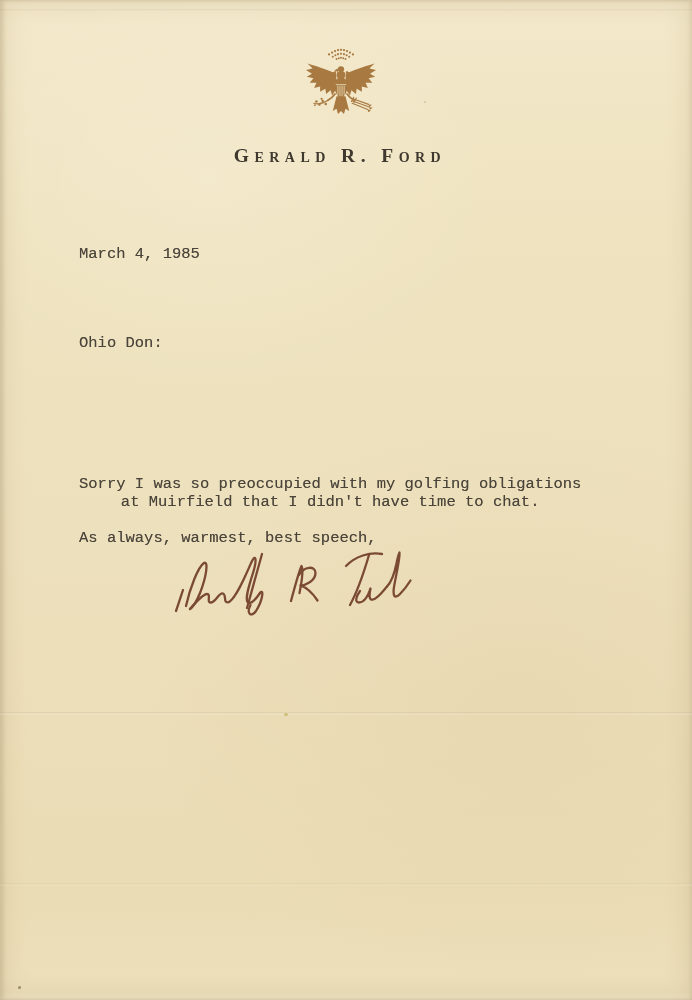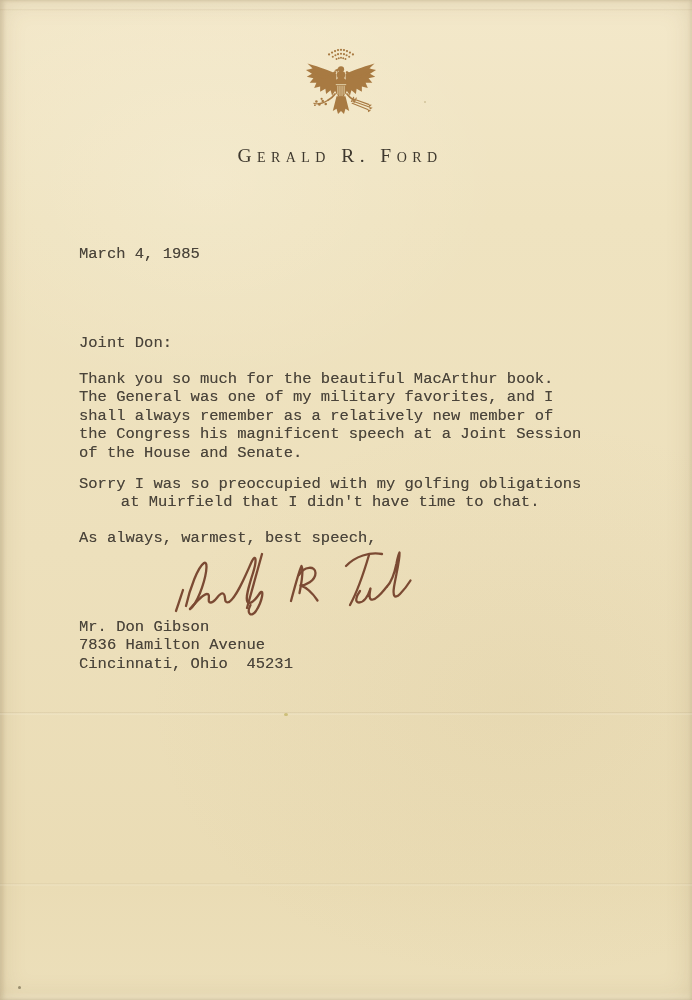--- a/index.html
+++ b/index.html
@@ -32,20 +32,21 @@
   .speck-3{left:424px;top:101px;width:2px;height:2px;background:rgba(150,125,70,0.35);}
 
   .seal{position:absolute;left:300px;top:44px;width:82px;height:82px;}
 
   .letterhead-name{
     position:absolute;left:0;top:145px;width:680px;text-align:center;
     font-family:"Liberation Serif",serif;
     font-variant:small-caps;
     font-size:19.5px;letter-spacing:0.28em;
     color:#3e382e;
+    font-weight:bold;
   }
 
   .tw{
     position:absolute;left:79px;
     font-family:"Liberation Mono","DejaVu Sans Mono",monospace;
     font-size:15.5px;line-height:18.4px;
     color:#4a443a;white-space:pre;
     text-shadow:0 0 0.5px rgba(74,68,58,0.55);
   }
   .date-line{top:245px;}
@@ -150,27 +151,22 @@
       <path d="M92,77 l4.5,0.5 l-3.5,3 Z"></path>
       <path d="M93,80.5 l4.5,1 l-3.8,2.8 Z"></path>
       <path d="M91,84 l4.3,1.3 l-4,2.4 Z"></path>
     </g>
   </svg>
 
   <div class="letterhead-name">Gerald R. Ford</div>
 
   <div class="tw date-line">March 4, 1985</div>
 
-  <div class="tw salutation">Joint Don:</div>
+  <div class="tw salutation">Ohio Don:</div>
 
-  <div class="tw para-1">Thank you so much for the beautiful MacArthur book.
-The General was one of my military favorites, and I
-shall always remember as a relatively new member of
-the Congress his magnificent speech at a Joint Session
-of the House and Senate.</div>
 
   <div class="tw para-2">Sorry I was so preoccupied with my golfing obligations
 at Muirfield that I didn't have time to chat.</div>
 
   <div class="tw closing-line">As always, warmest, best speech,</div>
 
   <svg class="signature" viewBox="0 0 268 76" aria-label="Gerald R. Ford">
     <g stroke="#7b4a33" stroke-width="2.3" fill="none" stroke-linecap="round" stroke-linejoin="round">
 
       <path d="M13,69 C15.5,62 18,54 20,48"></path>
@@ -188,17 +184,14 @@
       <path d="M136,33 C141,24 152.5,23.5 152.5,31 C152.5,39 142,43.5 137.5,43.5 C144,45.5 150.5,52.5 154.5,58.5"></path>
 
       <path d="M183,24 C192,14.5 207,9.5 219,12"></path>
       <path d="M206,13 C201,30 193,52 187,63"></path>
 
       <path d="M197,49 C193,54.5 191.5,60.5 196,60.5 C201.5,60.5 205.5,52.5 207.5,46.5 C206,54 206,58.5 210,57.5 C215.5,56 220,49 224,44.5"></path>
       <path d="M224,44.5 C228.5,40 231.5,31 233.5,21.5 C234.5,16 235.5,12.5 236.5,10.5 C237,17 233,33 231,45 C229.8,52.5 231,58 237,52 C241,48 245,42.5 247.5,38.5"></path>
     </g>
   </svg>
 
-  <div class="tw recipient">Mr. Don Gibson
-7836 Hamilton Avenue
-Cincinnati, Ohio  45231</div>
 
 </div>
 
 </body></html>

